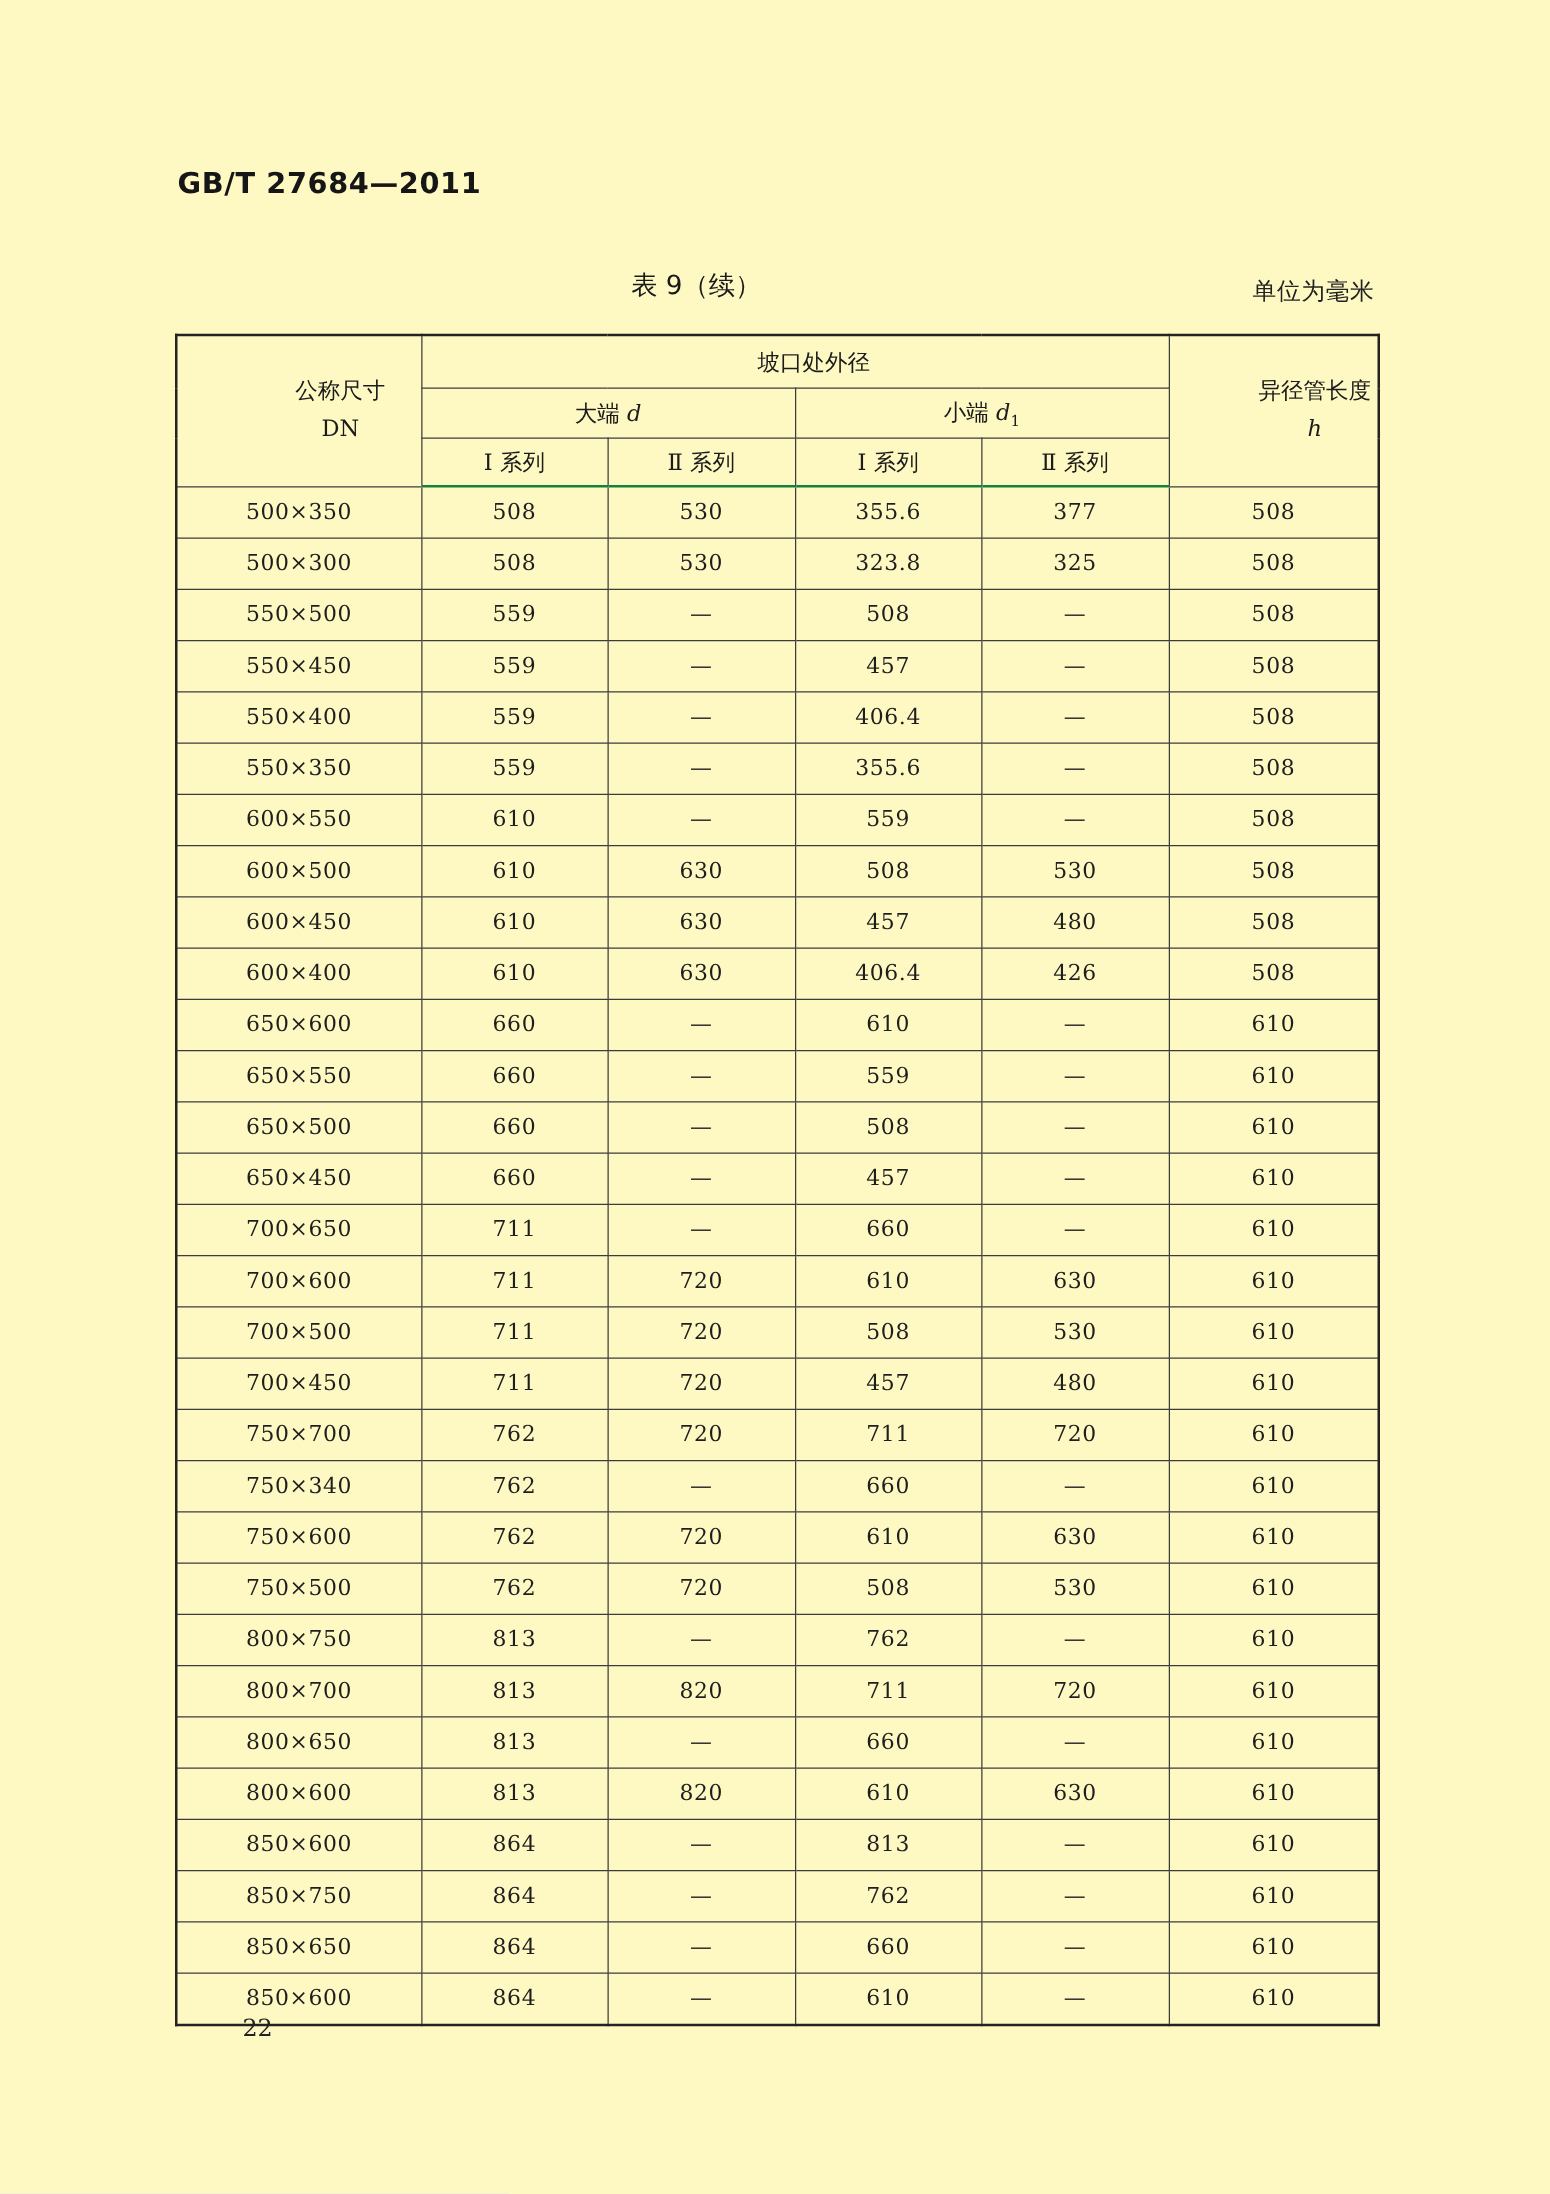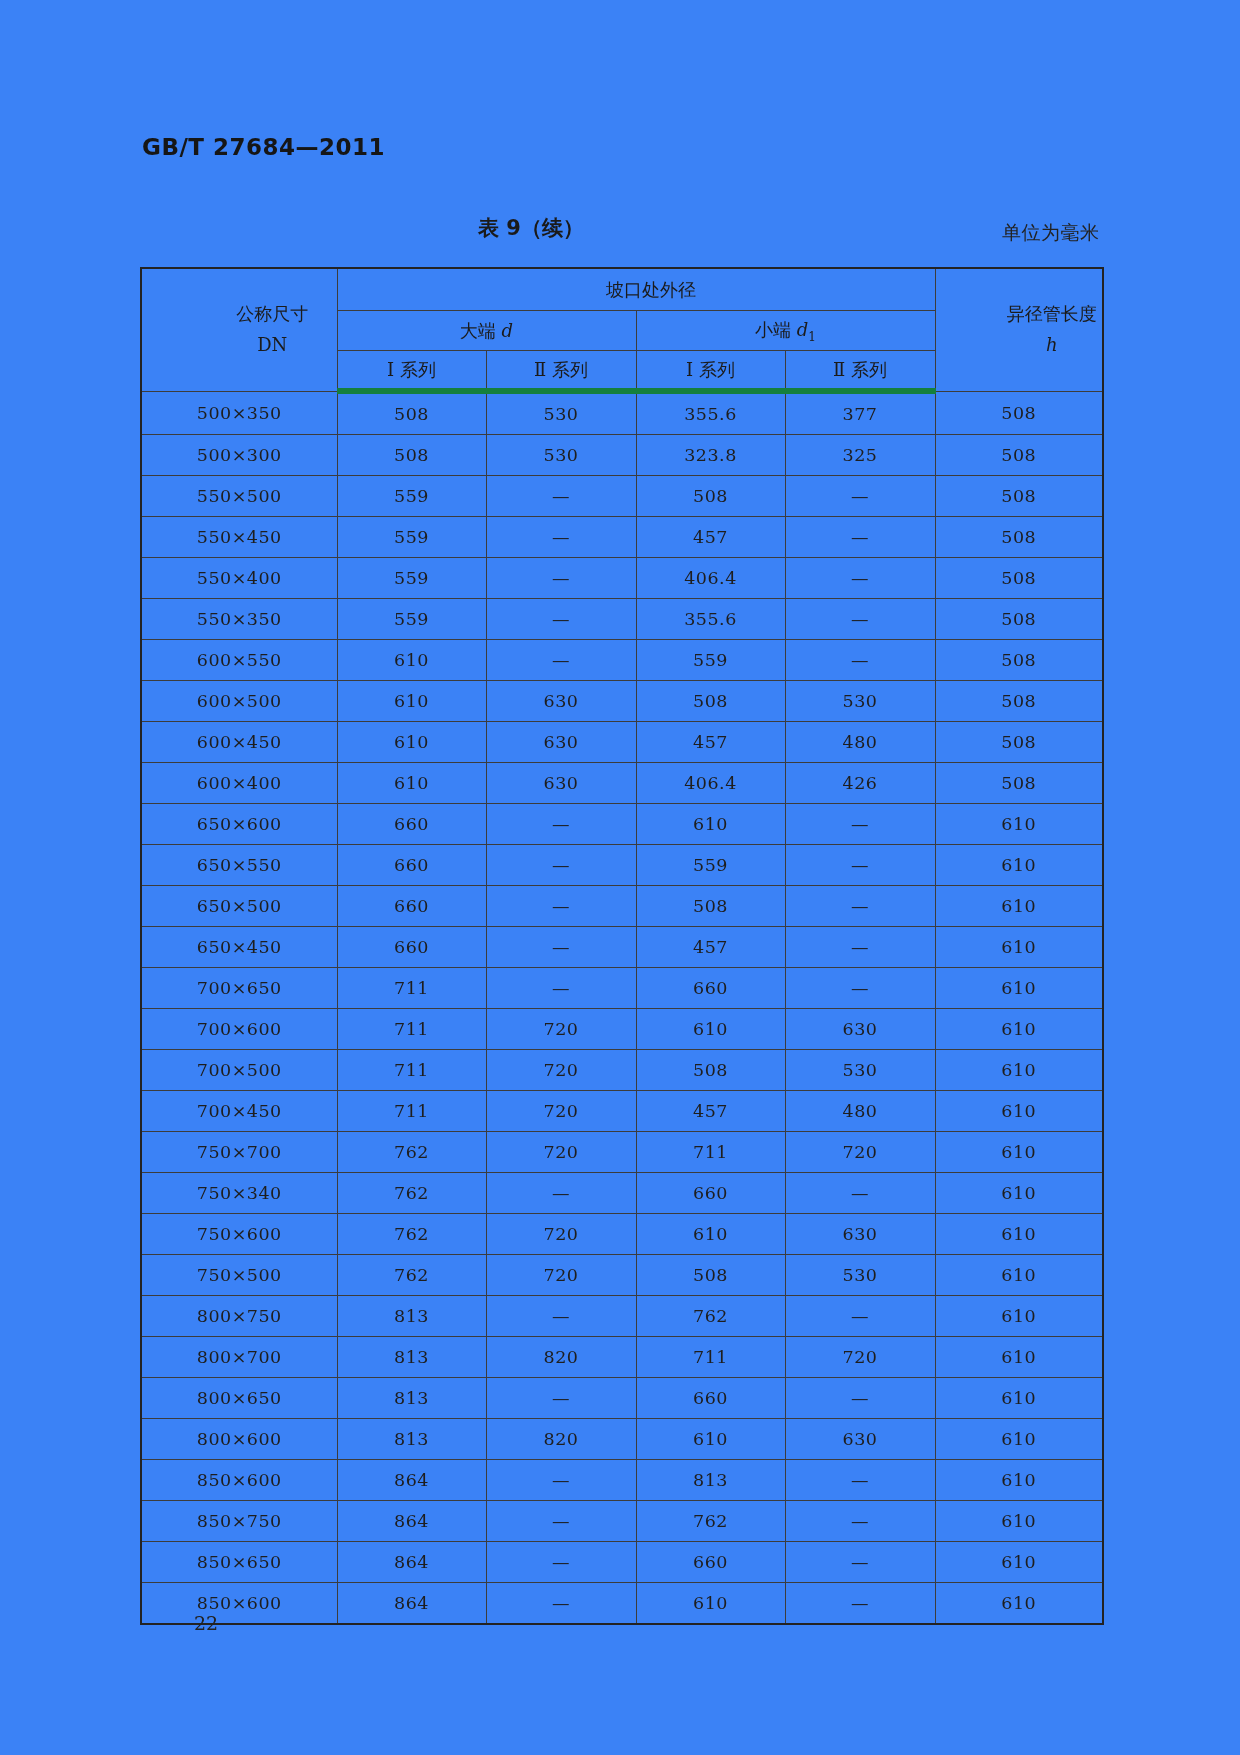--- a/index.html
+++ b/index.html
@@ -1,42 +1,42 @@
 <!DOCTYPE html>
 <html><head>
 <meta charset="utf-8">
 <style>
   html, body { margin: 0; padding: 0; background: #e8e8e8; }
   .page {
     position: relative;
     width: 1240px;
     height: 1755px;
-    background: #3b82f6;
+    background: #fef9c3;
     font-family: "DejaVu Serif", "Liberation Serif", serif;
     color: #1c1c1c;
     overflow: hidden;
   }
   .std-num {
     position: absolute;
     left: 142px;
     top: 134px;
     font-size: 23px;
     font-weight: bold;
     letter-spacing: 0.5px;
     font-family: "DejaVu Sans", "Liberation Sans", sans-serif;
     color: #161616;
   }
   .table-title {
     position: absolute;
-    left: 426px;
+    left: 452px;
     top: 214px;
     width: 210px;
     text-align: center;
     font-size: 21px;
-    font-weight: bold;
+    font-weight: normal;
     font-family: "DejaVu Sans", "Liberation Sans", sans-serif;
     color: #1a1a1a;
   }
   .unit-note {
     position: absolute;
     left: 1002px;
     top: 220px;
     font-size: 19px;
     color: #222;
     letter-spacing: 0.5px;
@@ -58,21 +58,21 @@
     overflow: hidden;
   }
   table.spec thead th {
     font-weight: normal;
     font-size: 18px;
     color: #1b1b1b;
   }
   tr.hrow-1 th { height: 41px; padding-left: 30px; }
   tr.hrow-2 th { height: 39px; }
   tr.hrow-3 th { height: 37px; }
-  table.spec thead tr.hrow-3 th { border-bottom: 6px solid #15803d; }
+  table.spec thead tr.hrow-3 th { border-bottom: 2px solid #15803d; }
   table.spec tbody td {
     height: 40px;
     font-size: 17.5px;
     letter-spacing: 0.5px;
     color: #1e1e1e;
   }
   .two-line div { line-height: 1.7; margin-left: 36px; }
   .var { font-style: italic; font-family: "DejaVu Serif", "Liberation Serif", serif; }
   .var-sub { font-size: 12px; vertical-align: sub; }
   .page-number {

